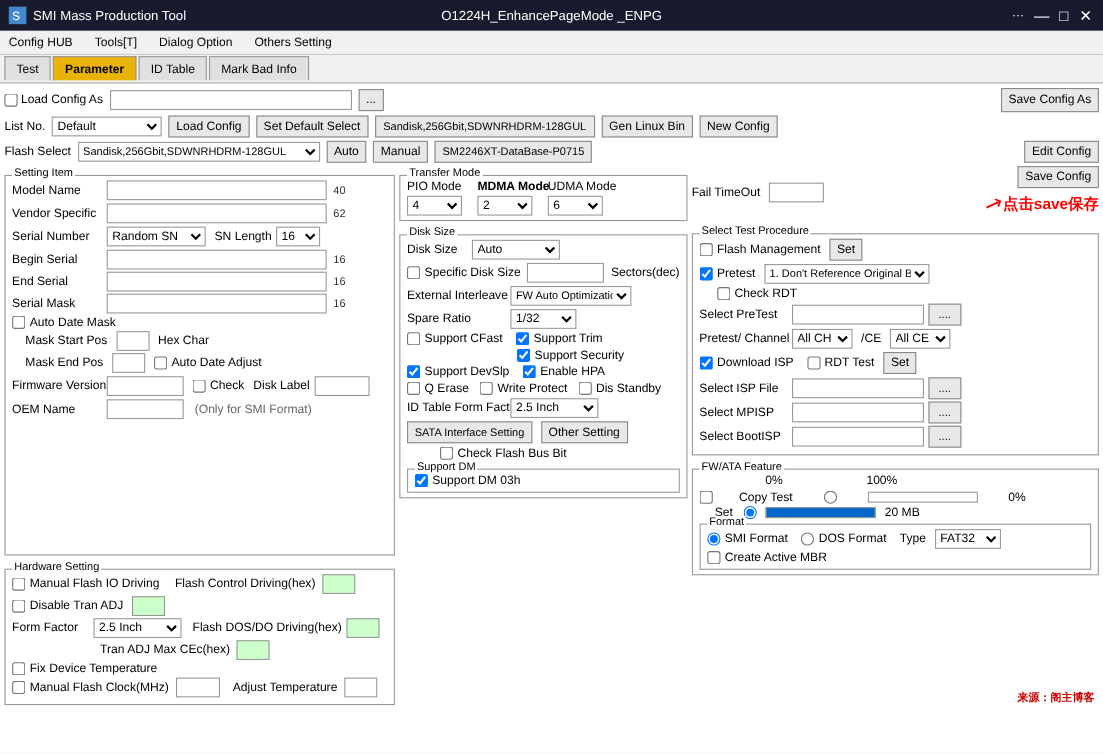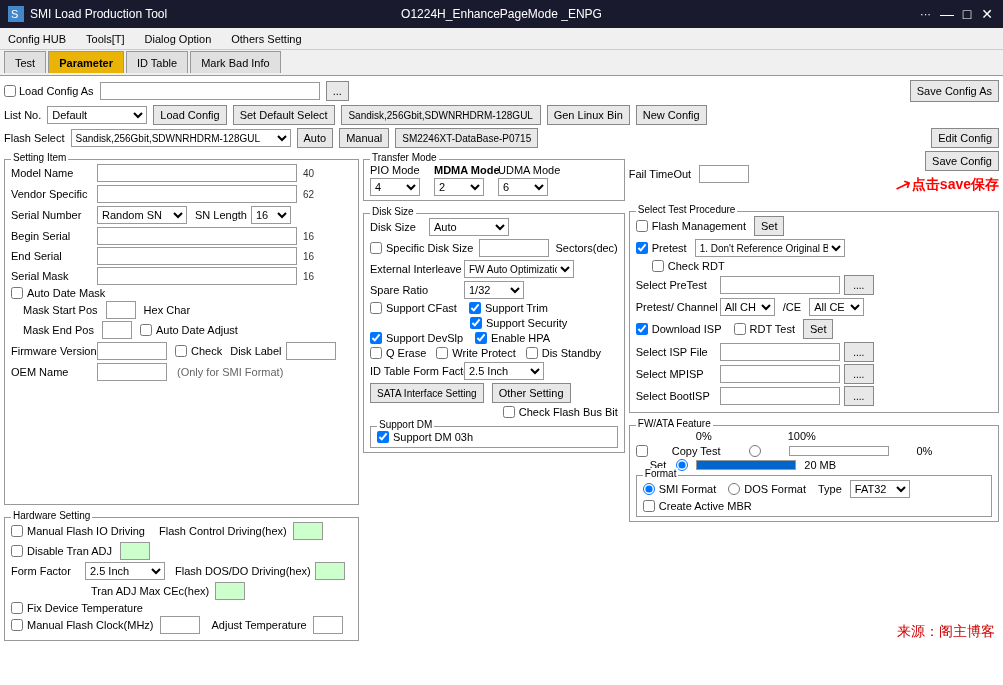--- a/index.html
+++ b/index.html
@@ -19,35 +19,35 @@
     .group-label { position: absolute; top: -8px; left: 6px; background: white; padding: 0 2px; font-size: 10px; }
     input[type="text"], input[type="number"] { border: 1px solid #999; height: 18px; padding: 0 2px; font-size: 11px; background: white; }
     select { border: 1px solid #999; height: 18px; font-size: 11px; background: white; }
     button { border: 1px solid #888; background: #e8e8e8; height: 20px; padding: 0 6px; cursor: pointer; font-size: 11px; }
     .btn-big { height: 22px; }
     .checkbox-row { display: flex; align-items: center; gap: 3px; }
     input[type="checkbox"] { width: 12px; height: 12px; }
     input[type="radio"] { width: 12px; height: 12px; }
     .label { white-space: nowrap; }
     .save-note { color: red; font-size: 13px; font-weight: bold; }
-    .watermark { color: #cc0000; font-size: 14px; text-align: right; padding-right: 4px; }
+    .watermark { color: #cc0000; font-size: 10px; text-align: right; padding-right: 4px; font-weight: bold; }
     .xlarge-input { width: 200px; }
     .num-badge { color: #333; font-size: 10px; margin-left: 2px; }
   </style>
 </head>
 <body>
 
 <div class="title-bar">
   <div class="title-bar-icon">
     <svg width="14" height="14" viewBox="0 0 14 14">
         <rect width="14" height="14" fill="#4488cc"></rect>
         <text x="2" y="11" fill="white" font-size="8">S</text>
       </svg>
   </div>
-  <span style="font-size:12px;">SMI Load Production Tool</span>
+  <span style="font-size:12px;">SMI Mass Production Tool</span>
   <span class="title-bar-center">O1224H_EnhancePageMode    _ENPG</span>
   <div style="flex:1"></div>
   <span style="color:white;margin-right:8px;cursor:pointer;">···</span>
   <div class="title-bar-controls">
     <span class="title-btn">—</span>
     <span class="title-btn">□</span>
     <span class="title-btn">✕</span>
   </div>
 </div>
 
@@ -309,21 +309,21 @@
         <div class="row" style="margin-bottom:3px;">
           <span class="label" style="width:90px;">ID Table Form Factor</span>
           <select style="width:80px;"><option>2.5 Inch</option></select>
         </div>
 
         <div class="row" style="margin-bottom:3px;">
           <button style="font-size:10px;">SATA Interface Setting</button>
           <button style="margin-left:4px;">Other Setting</button>
         </div>
 
-        <div class="row" style="margin-bottom:3px;justify-content:flex-end;">
+        <div class="row" style="margin-bottom:3px;">
           <input type="checkbox" style="margin-left: 30px;">
           <span class="label">Check Flash Bus Bit</span>
         </div>
 
         <div class="group-box">
           <span class="group-label">Support DM</span>
           <div class="row">
             <input type="checkbox" checked="" style="">
             <span class="label">Support DM 03h</span>
           </div>

